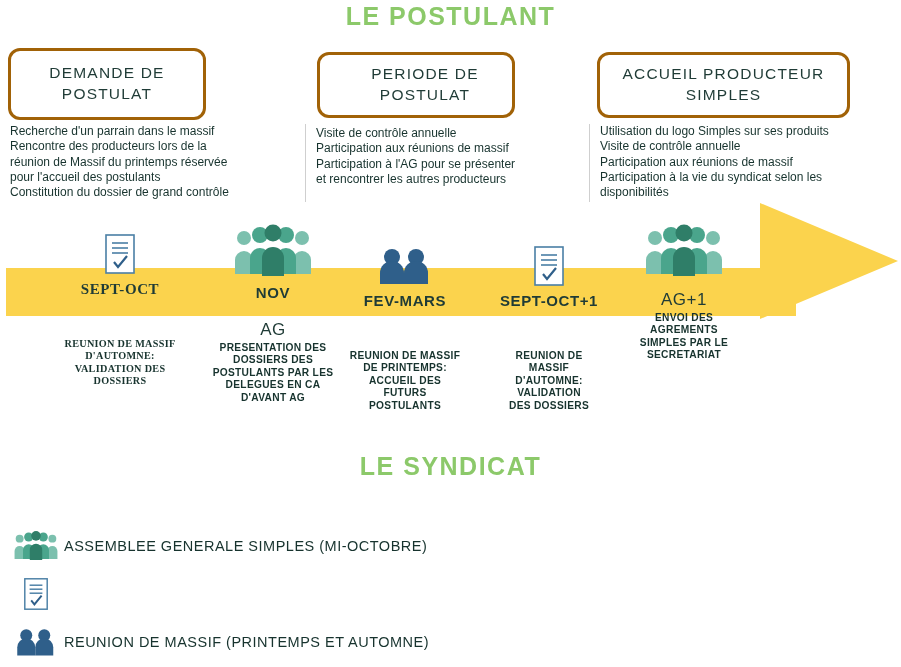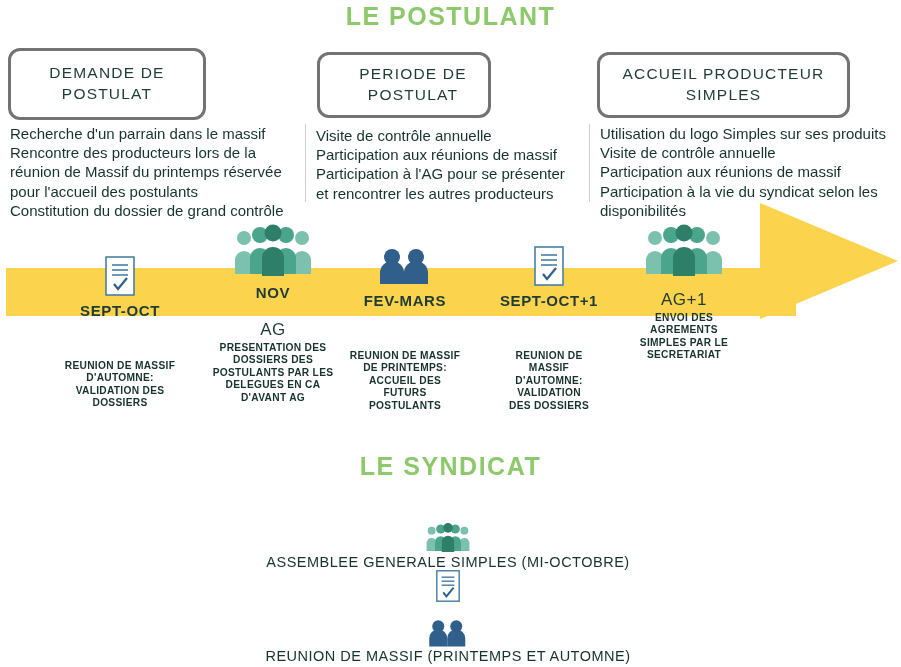--- a/index.html
+++ b/index.html
@@ -30,41 +30,41 @@
     font-weight: bold;
     letter-spacing: 1.5px;
     color: #8cc96a;
   }
   #title-postulant { top: 2px; }
   #title-syndicat  { top: 452px; }
 
   
   .phase-box {
     position: absolute;
-    border: 3px solid #737373;
+    border: 3px solid #a16207;
     border-radius: 12px;
     box-sizing: border-box;
     display: flex;
     align-items: center;
     justify-content: center;
     text-align: center;
     color: #1f3b36;
     font-size: 15.5px;
     letter-spacing: 1.2px;
     line-height: 1.35;
     padding: 6px 10px;
   }
   #phase-0 { left: 8px;   top: 48px; width: 198px; height: 72px; }
-  #phase-1 { left: 317px; top: 52px; width: 174px; height: 66px; padding-left: 28px; }
+  #phase-1 { left: 317px; top: 52px; width: 198px; height: 66px; padding-left: 28px; }
   #phase-2 { left: 597px; top: 52px; width: 253px; height: 66px; }
 
   
   .phase-desc {
     position: absolute;
-    font-size: 15px;
+    font-size: 12px;
     line-height: 1.28;
     color: #17332e;
     white-space: pre-line;
   }
   #desc-0 { left: 10px;  top: 124px; width: 290px; }
   #desc-1 { left: 316px; top: 126px; width: 280px; }
   #desc-2 { left: 600px; top: 124px; width: 300px; }
 
   .divider {
     position: absolute;
@@ -124,38 +124,37 @@
   .ms-ag.empty { visibility: hidden; }
   .ms-note {
     font-size: 10.2px;
     line-height: 1.22;
     color: #17332e;
     letter-spacing: .3px;
     white-space: pre-line;
     font-weight: bold;
   }
 
-  #ms-0 { left: 40px;  top: 240px; width: 160px; }
+  #ms-0 { left: 40px;  top: 218px; width: 160px; font-family: Liberation Serif, serif; }
   #ms-1 { left: 190px; top: 222px; width: 166px; }
   #ms-2 { left: 330px; top: 230px; width: 150px; }
   #ms-3 { left: 470px; top: 230px; width: 158px; }
   #ms-4 { left: 608px; top: 222px; width: 152px; }
 
   
   #legend {
     position: absolute;
     left: 8px;
     top: 522px;
     width: 880px;
   }
   .legend-row {
     display: flex;
     align-items: center;
     height: 48px;
-    flex-direction: column;
   }
   .legend-icon {
     width: 56px;
     display: flex;
     justify-content: center;
     align-items: center;
   }
   .legend-label {
     font-size: 14.5px;
     letter-spacing: .5px;

